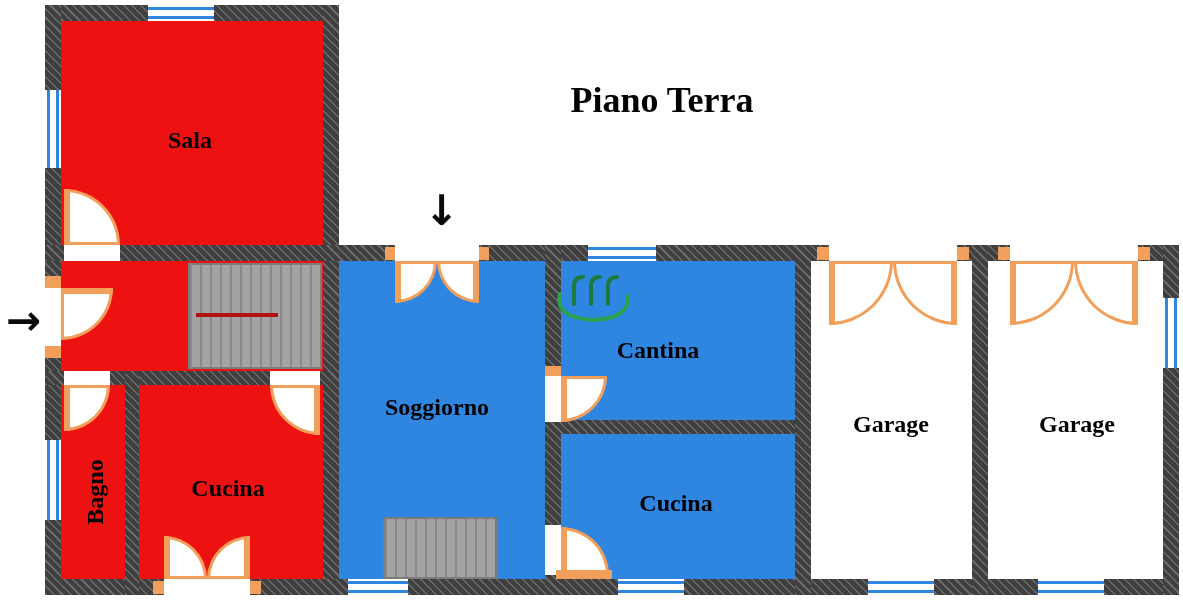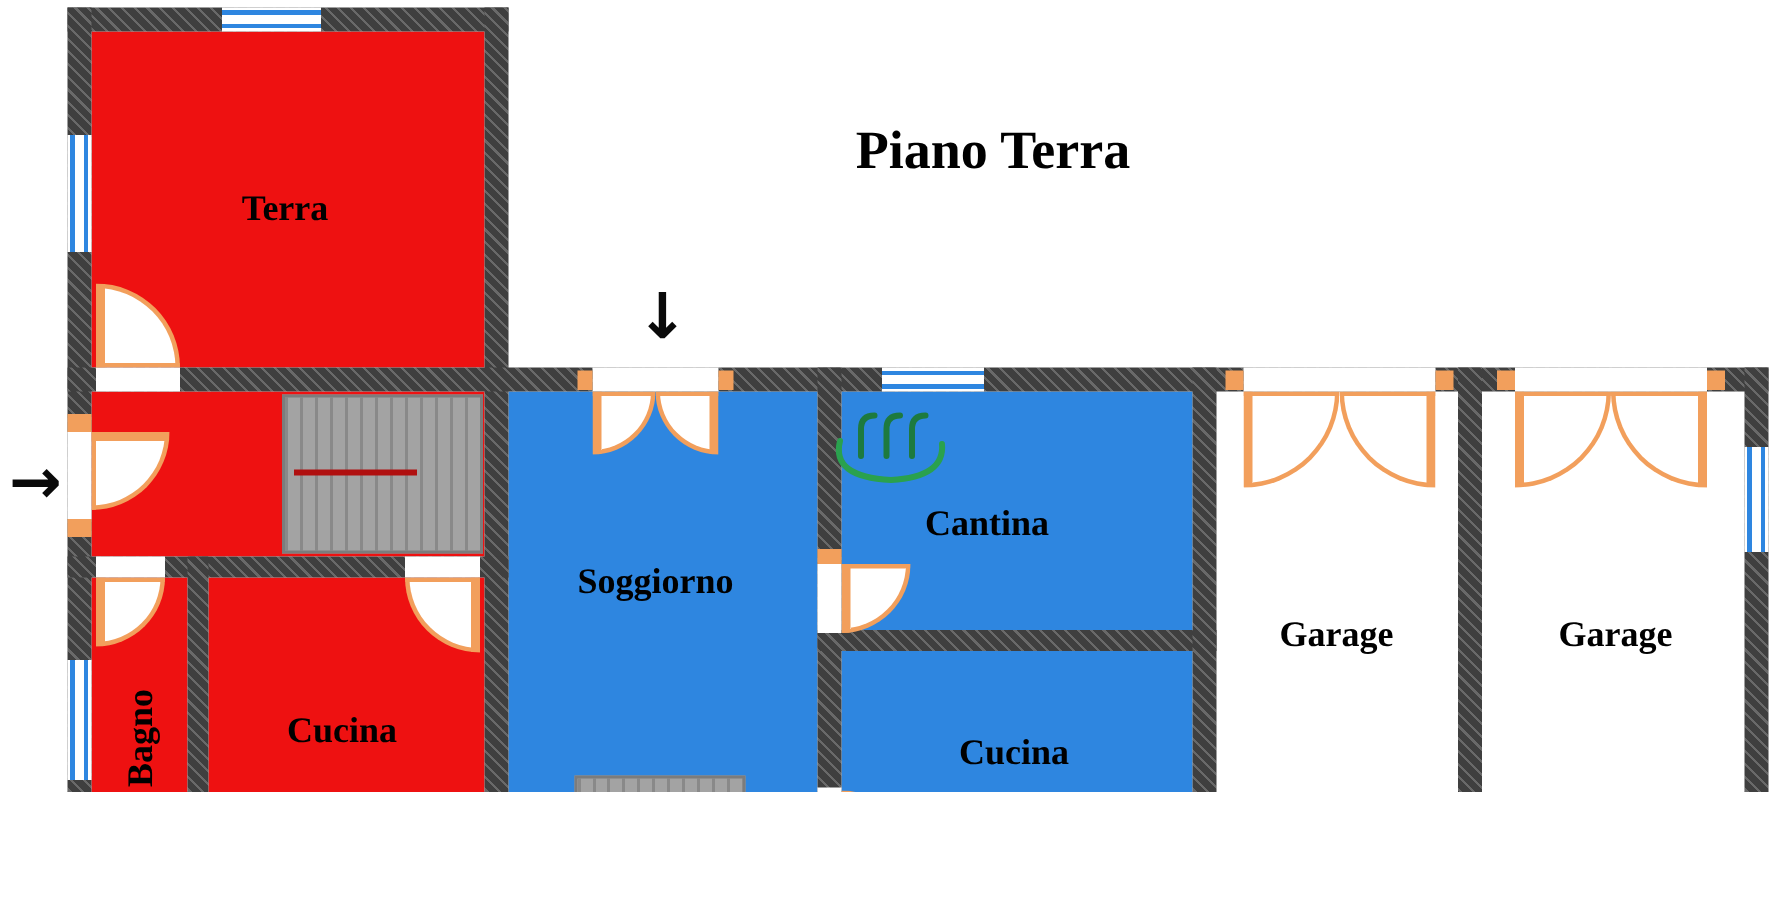--- a/index.html
+++ b/index.html
@@ -1,16 +1,16 @@
 <!DOCTYPE html>
 <html><head>
 <meta charset="utf-8">
 <style>
   html,body{margin:0;padding:0;background:#fff;}
-  #plan{position:relative;width:1183px;height:528px;background:#fff;font-family:"Liberation Serif",serif;overflow:hidden;}
+  #plan{position:relative;width:1183px;height:600px;background:#fff;font-family:"Liberation Serif",serif;overflow:hidden;}
   .room{position:absolute;}
   .red{background:#ee1111;}
   .blue{background:#2e86e0;}
   .white-room{background:#ffffff;}
   .wall{position:absolute;background-color:#3f3f3f;
         background-image:repeating-linear-gradient(45deg,rgba(255,255,255,.22) 0 1.5px,rgba(255,255,255,0) 1.5px 6px);}
   .gap{position:absolute;background:#fff;}
   .win-h{position:absolute;background:linear-gradient(to bottom,#fff 0 2px,#2e86e0 2px 5px,#fff 5px 11px,#2e86e0 11px 14px,#fff 14px 16px);}
   .win-v{position:absolute;background:linear-gradient(to right,#fff 0 2px,#2e86e0 2px 5px,#fff 5px 11px,#2e86e0 11px 14px,#fff 14px 16px);}
   .door{position:absolute;background:#fff;border:3px solid #f29f5c;box-sizing:border-box;}
@@ -105,24 +105,24 @@
   <div class="sill" style="left:817px;top:247px;width:12px;height:13px"></div>
   <div class="sill" style="left:957px;top:247px;width:12px;height:13px"></div>
   <div class="sill" style="left:998px;top:247px;width:12px;height:13px"></div>
   <div class="sill" style="left:1138px;top:247px;width:12px;height:13px"></div>
   <div class="sill" style="left:545px;top:366px;width:16px;height:10px"></div>
   <div class="sill" style="left:556px;top:570px;width:56px;height:9px"></div>
   <div class="sill" style="left:153px;top:581px;width:11px;height:13px"></div>
   <div class="sill" style="left:250px;top:581px;width:11px;height:13px"></div>
 
   <div class="title" style="left:662px;top:100px">Piano Terra</div>
-  <div class="room-label" style="left:190px;top:140px">Terra</div>
+  <div class="room-label" style="left:190px;top:140px">Sala</div>
   <div class="room-label vert" style="left:95px;top:492px">Bagno</div>
   <div class="room-label" style="left:228px;top:488px">Cucina</div>
-  <div class="room-label" style="left:437px;top:389px">Soggiorno</div>
+  <div class="room-label" style="left:437px;top:407px">Soggiorno</div>
   <div class="room-label" style="left:658px;top:350px">Cantina</div>
   <div class="room-label" style="left:676px;top:503px">Cucina</div>
   <div class="room-label" style="left:891px;top:424px">Garage</div>
   <div class="room-label" style="left:1077px;top:424px">Garage</div>
 
   <div class="arrow" style="left:6px;top:300px">→</div>
   <div class="arrow" style="left:424px;top:190px">↓</div>
 
   <div class="logo" style="left:546px;top:266px">
     <svg width="96" height="60" viewBox="0 0 96 60">

